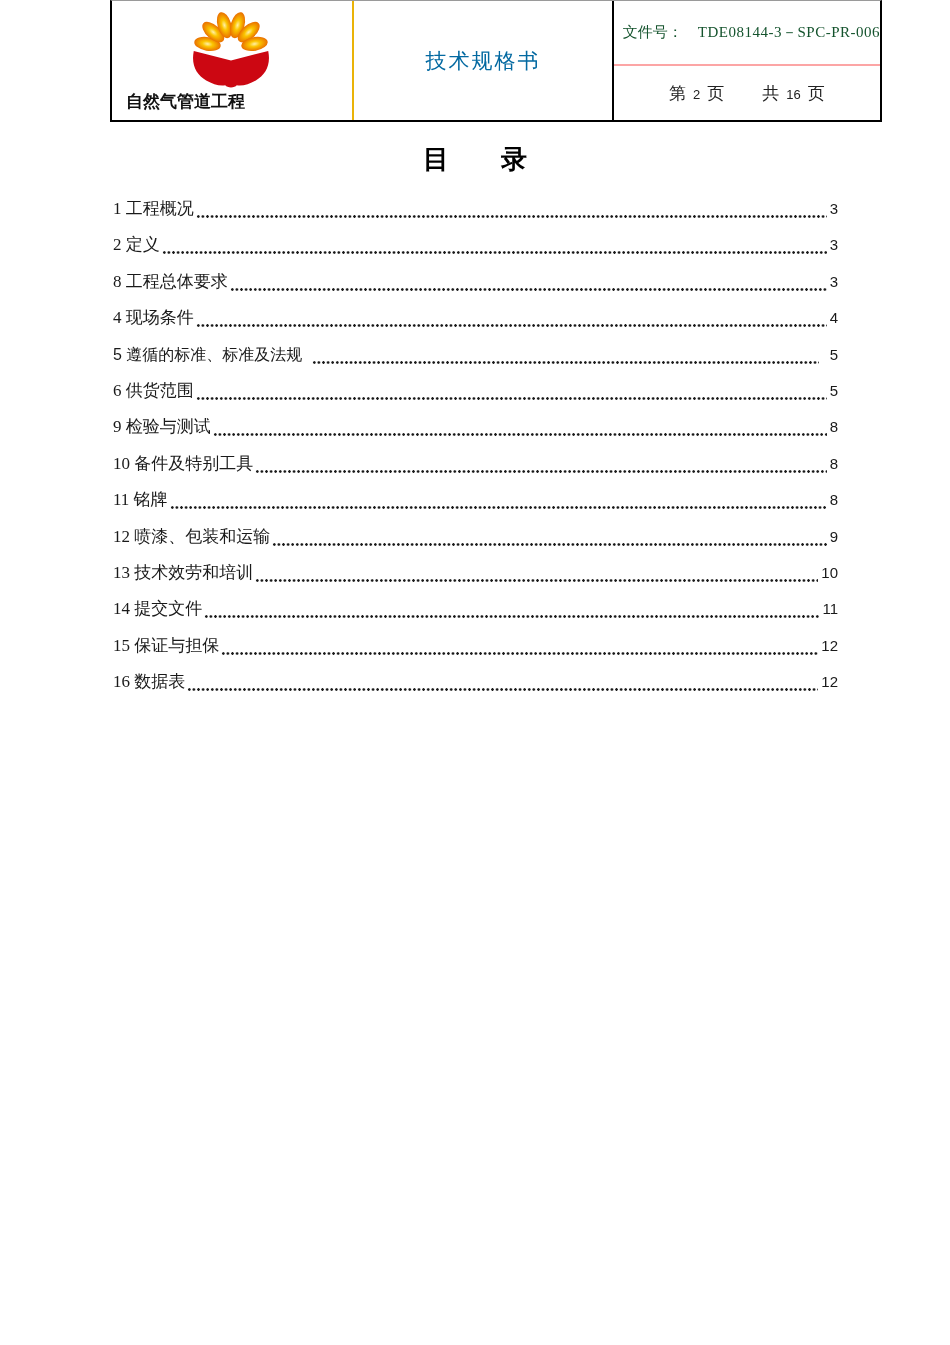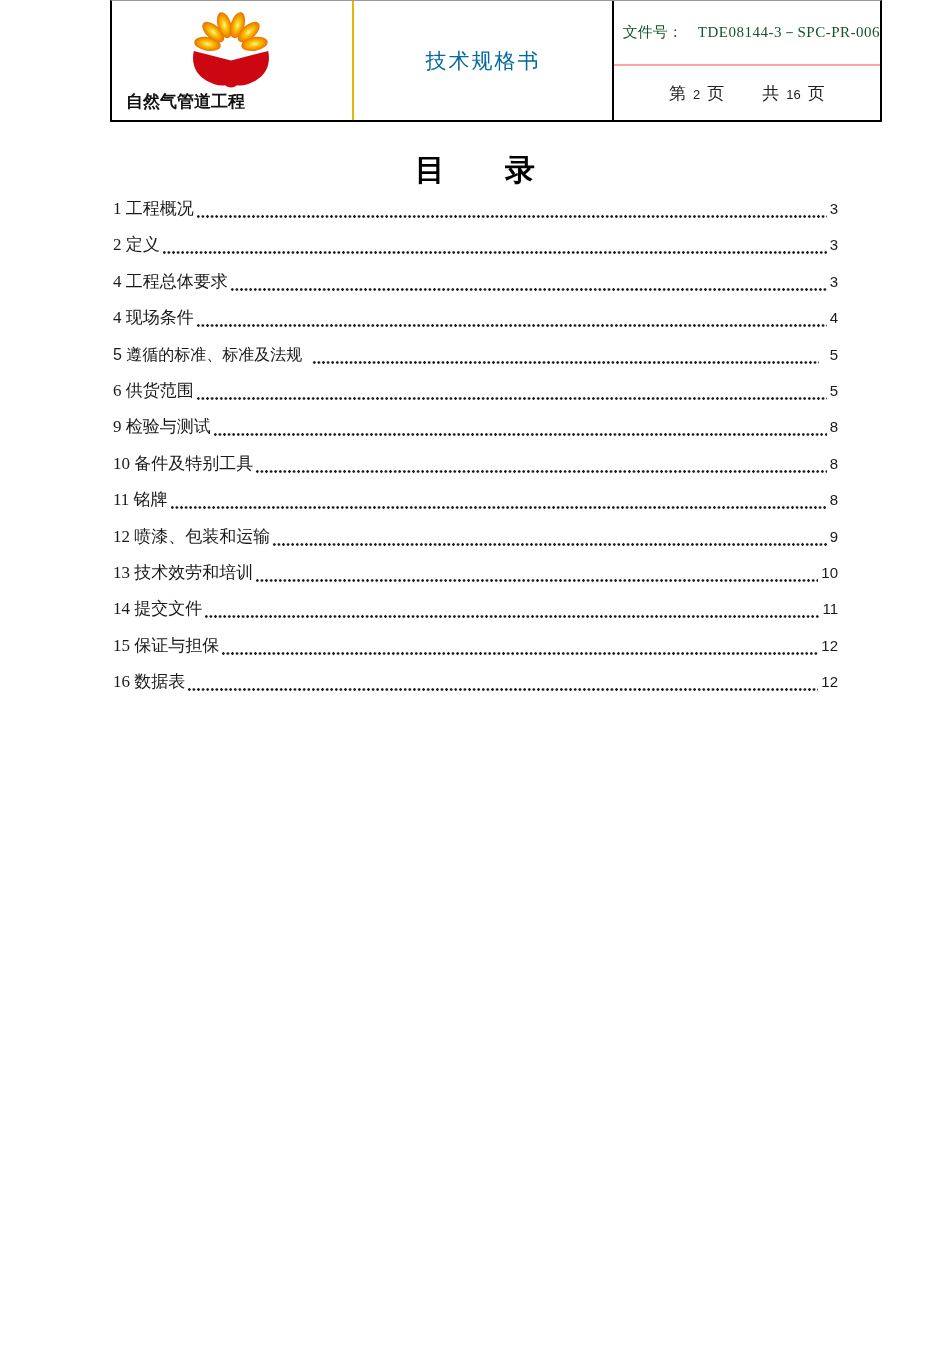--- a/index.html
+++ b/index.html
@@ -43,22 +43,22 @@
     position:absolute;left:14px;top:89px;
     font-family:"Liberation Sans","DejaVu Sans",sans-serif;
     font-weight:bold;font-size:17px;color:#111;white-space:nowrap;
   }
   .org-en{
     position:absolute;left:18px;top:108px;
     font-weight:bold;font-size:15.5px;color:#111;white-space:nowrap;z-index:3;
   }
   
   .toc-title{
-    position:absolute;left:0;top:150px;width:100%;
-    text-align:center;font-weight:bold;font-size:30px;color:#000;
+    position:absolute;left:0;top:142px;width:100%;
+    text-align:center;font-weight:bold;font-size:26px;color:#000;
   }
   .toc{position:absolute;left:113px;top:191px;width:725px;}
   .toc-row{
     display:flex;height:36.4px;line-height:36.4px;
     font-size:17px;white-space:nowrap;text-align:center;
   }
   .toc-row.alt-face{
     font-family:"Liberation Sans","DejaVu Sans",sans-serif;font-size:16px;gap:8px;
   }
   .toc-label{flex:none;}
@@ -146,21 +146,21 @@
     <span class="toc-label">1 工程概况</span>
     <span class="toc-dots"></span>
     <span class="toc-page">3</span>
   </div>
   <div class="toc-row">
     <span class="toc-label">2 定义</span>
     <span class="toc-dots"></span>
     <span class="toc-page">3</span>
   </div>
   <div class="toc-row">
-    <span class="toc-label">4 工程总体要求</span>
+    <span class="toc-label">8 工程总体要求</span>
     <span class="toc-dots"></span>
     <span class="toc-page">3</span>
   </div>
   <div class="toc-row">
     <span class="toc-label">4 现场条件</span>
     <span class="toc-dots"></span>
     <span class="toc-page">4</span>
   </div>
   <div class="toc-row alt-face">
     <span class="toc-label">5 遵循的标准、标准及法规</span>

